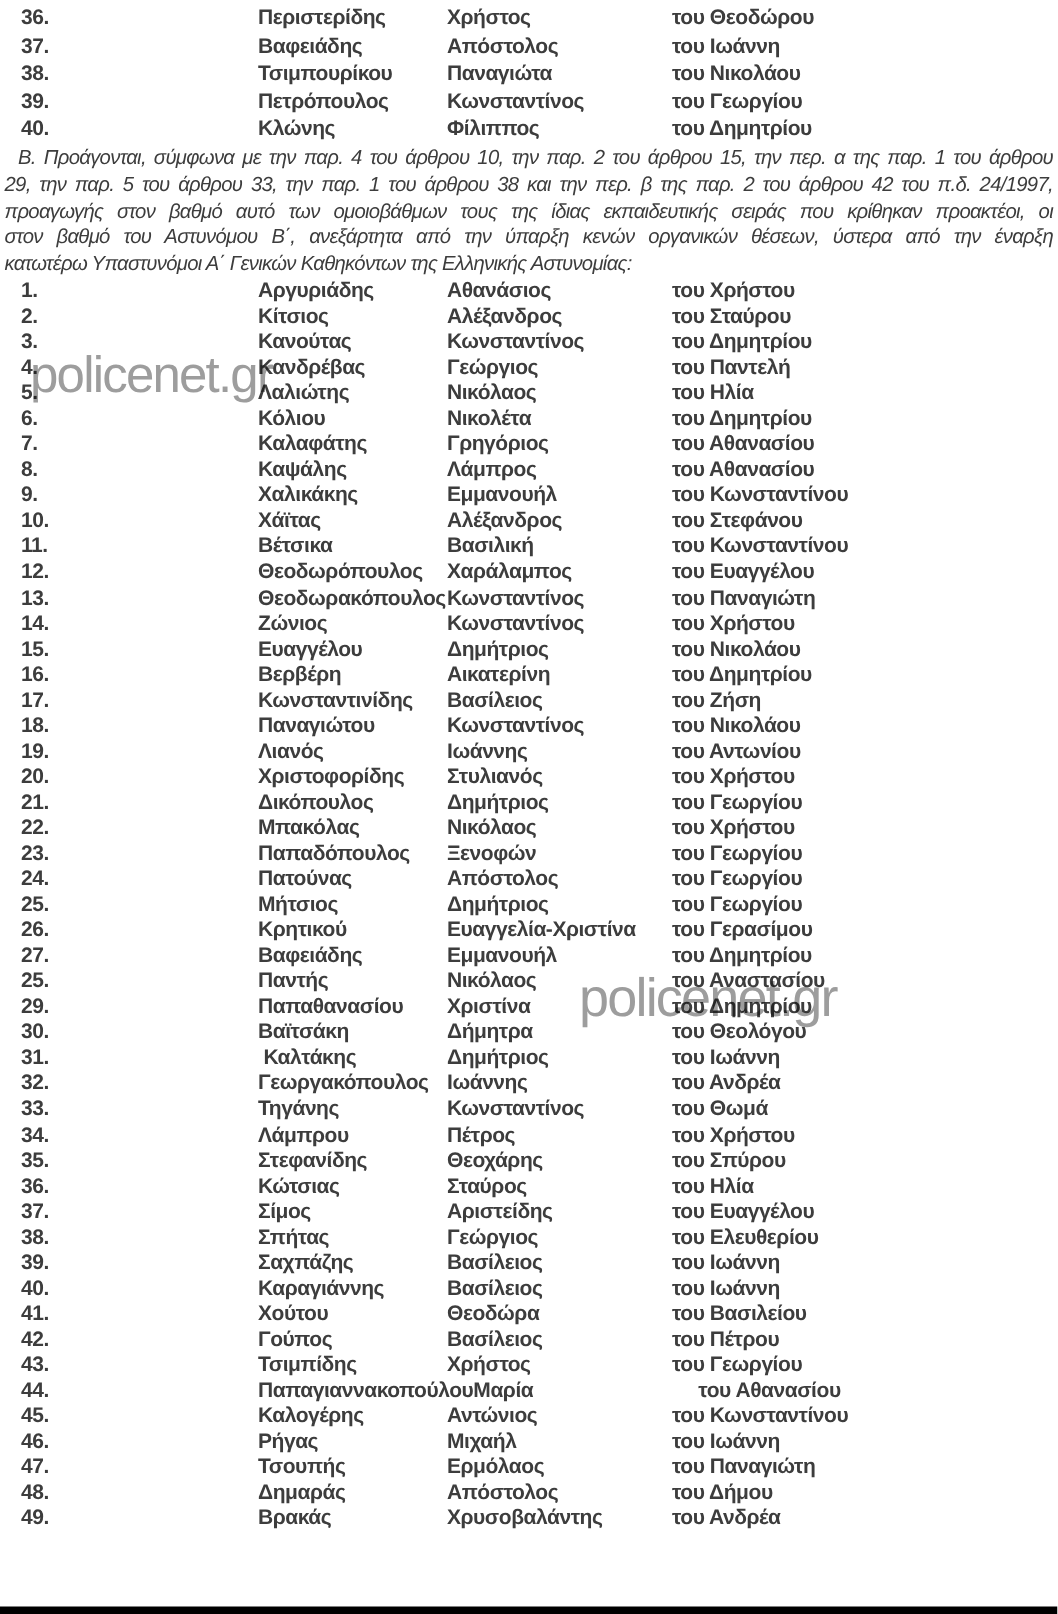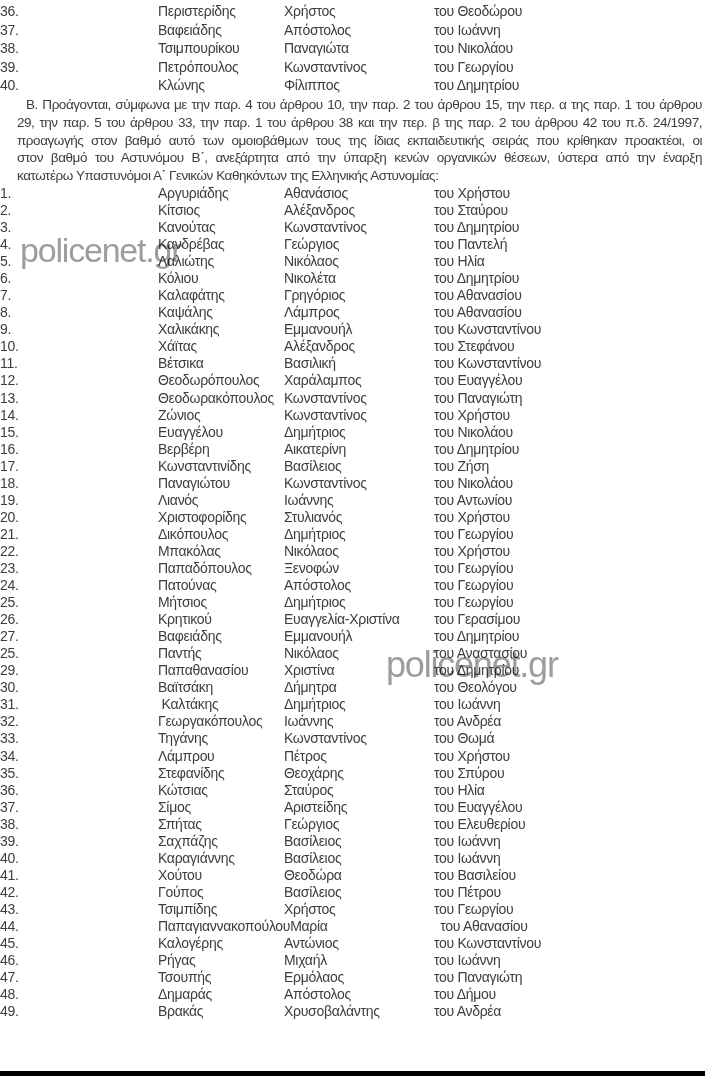--- a/index.html
+++ b/index.html
@@ -4,30 +4,30 @@
 <style>
   html,body{margin:0;padding:0;background:#ffffff;}
   body{width:705px;height:1076px;overflow:hidden;}
   .page{
     position:relative;width:705px;height:1076px;background:#ffffff;
     color:#3d3d3d;font-family:"Liberation Sans","DejaVu Sans",sans-serif;
   }
   
   .namelist{width:705px;}
   .toplist{padding-top:2px;}
-  .row{display:flex;align-items:center;font-size:14px;letter-spacing:-0.3px;}
+  .row{display:flex;align-items:center;padding-left:14px;font-size:14px;letter-spacing:-0.3px;font-weight:bold;}
   .toplist .row{line-height:18.6px;}
   .mainlist .row{line-height:17.05px;}
   .cell{white-space:pre;flex:0 0 auto;}
   .c-num{width:158px;}
   .c-surname{min-width:126px;}
   .c-firstname{min-width:150px;}
   .c-patronymic{flex:1 1 auto;}
   
-  .para{padding:1px 3px 0 17px;}
+  .para{padding:1px 3px 0 3px;font-style:italic;}
   .para-line{
     font-size:13.5px;letter-spacing:-0.45px;line-height:17.8px;
     text-align:justify;text-align-last:justify;white-space:normal;
   }
   .para-line.first{text-indent:9px;}
   .para-line.last{text-align:right;text-align-last:left;}
   
   .watermark{
     position:absolute;line-height:1;white-space:nowrap;
     color:#8f8f8f;mix-blend-mode:multiply;opacity:.88;

